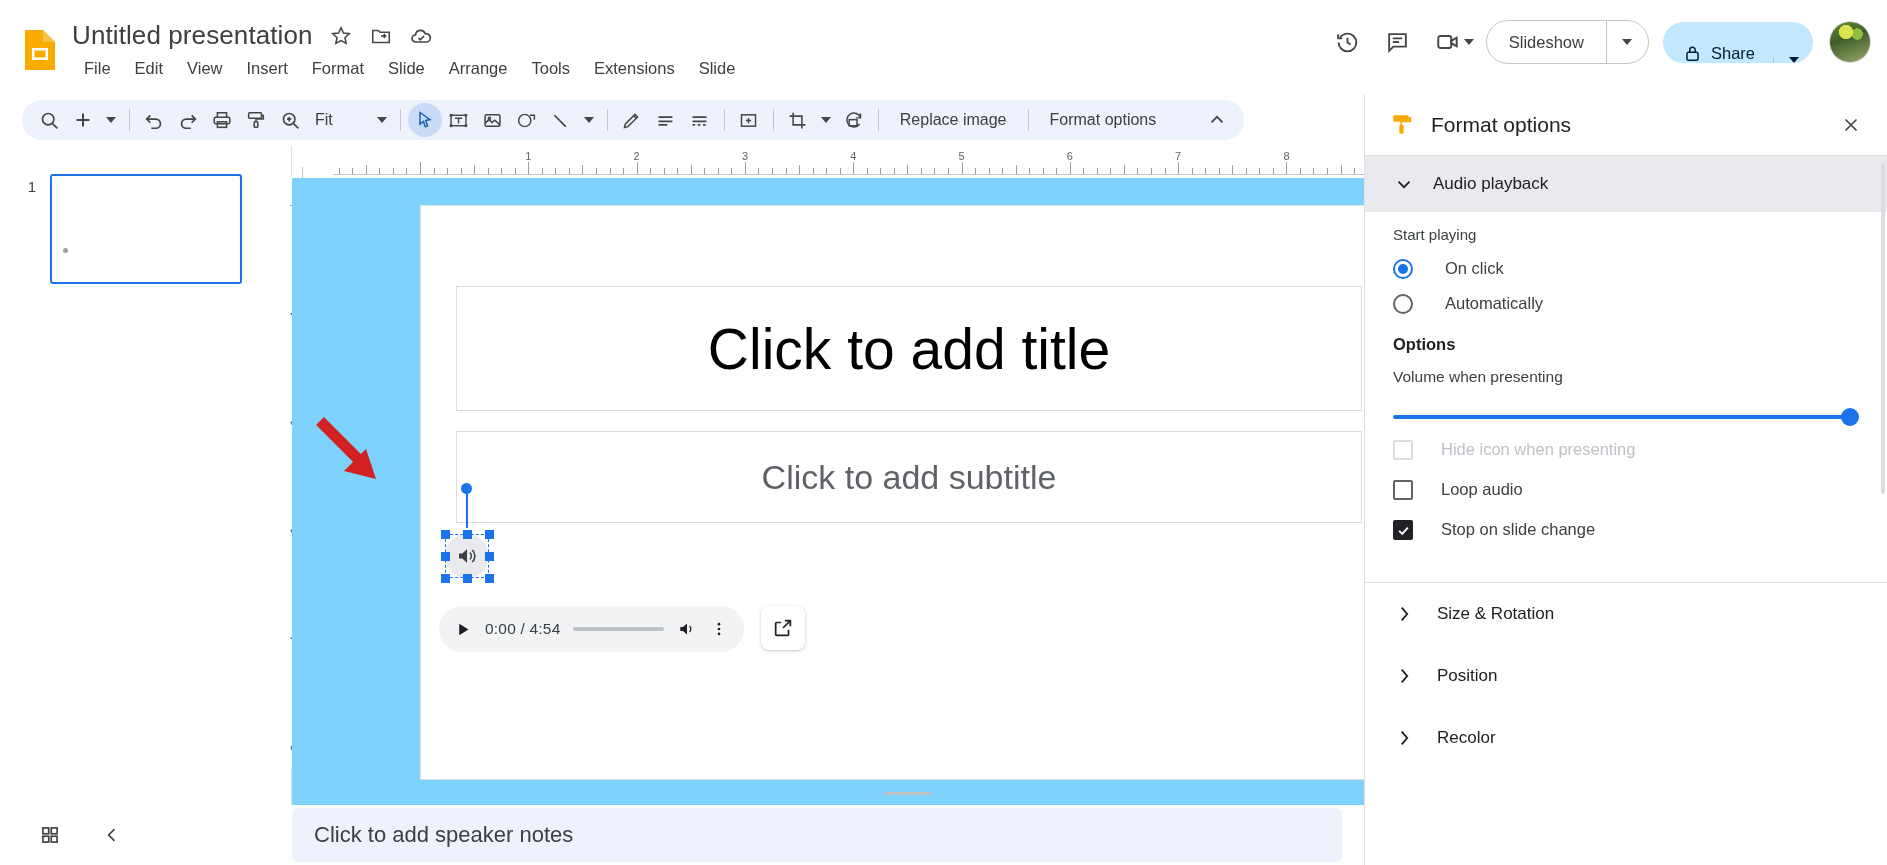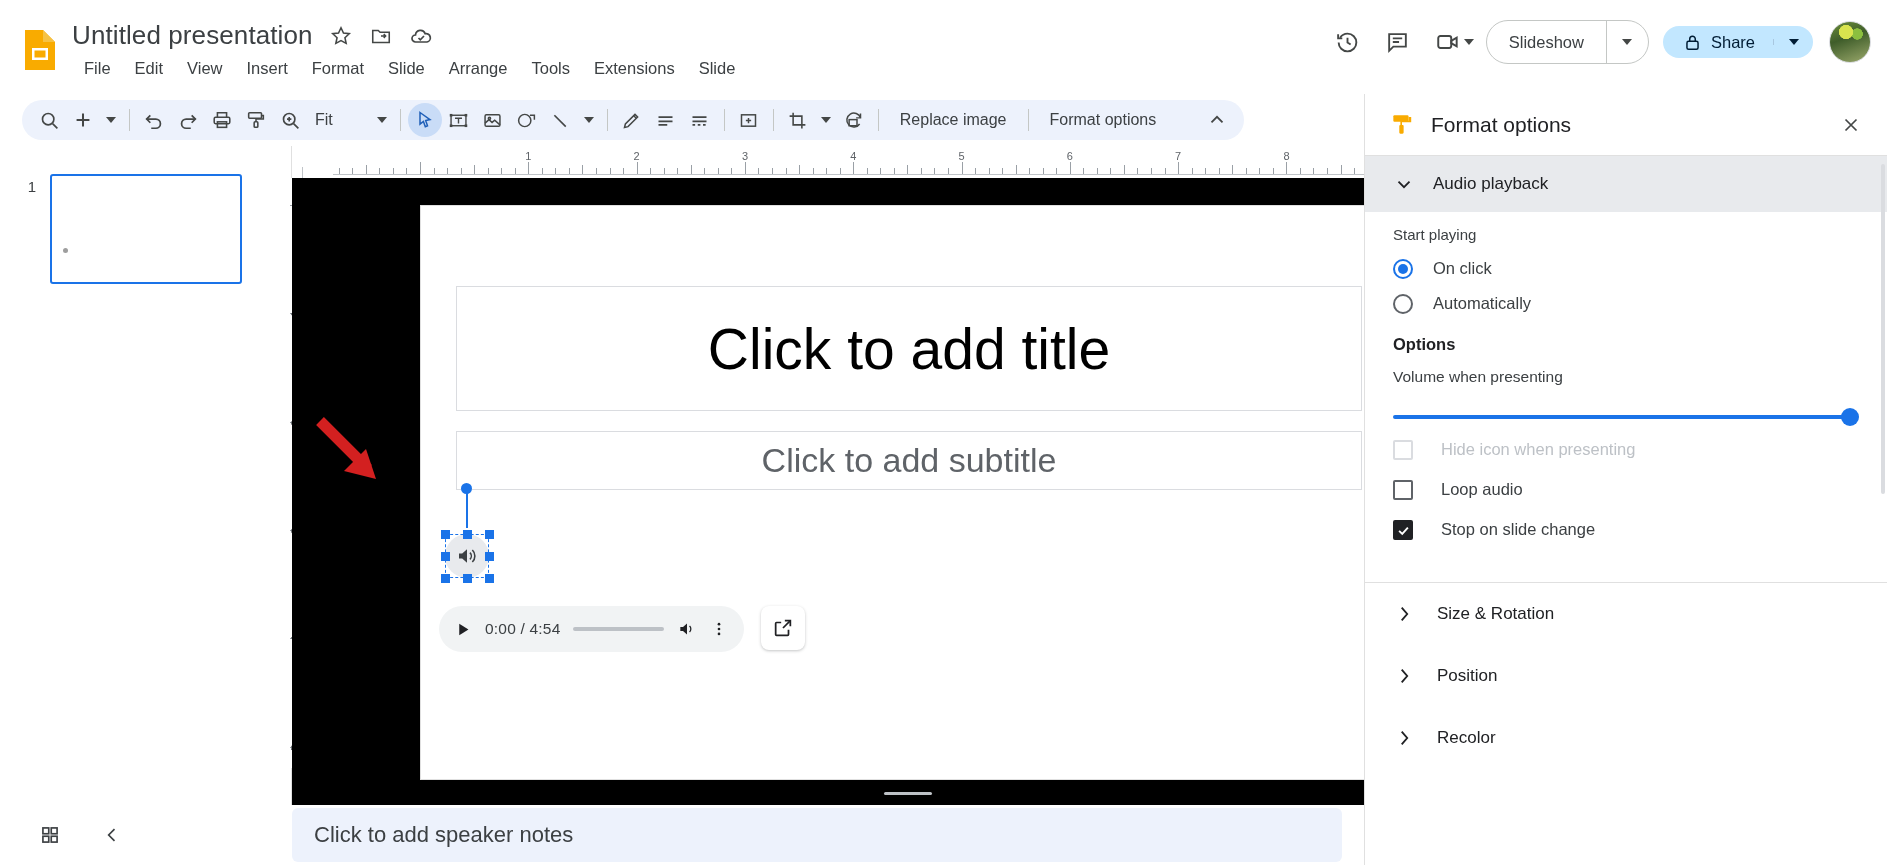--- a/index.html
+++ b/index.html
@@ -19,21 +19,21 @@
   .menu-row { position: absolute; left: 72px; top: 57px; display: flex; gap: 0px; }
   .menu-item { font-size: 16.5px; color: #3c4043; padding: 2px 12px; border-radius: 4px; cursor: pointer; }
 
   .topright { position: absolute; right: 16px; top: 20px; display: flex; align-items: center; gap: 6px; }
   .tr-icon { width: 44px; height: 44px; border-radius: 50%; display: flex; align-items: center; justify-content: center; color: #444746; cursor: pointer; }
   .cam-group { display: flex; align-items: center; gap: 0px; }
   .caret { width: 0; height: 0; border-left: 5px solid transparent; border-right: 5px solid transparent; border-top: 6px solid #444746; }
   .slideshow-btn { display: flex; align-items: stretch; height: 44px; border: 1px solid #c4c7c5; border-radius: 22px; overflow: hidden; cursor: pointer; }
   .slideshow-label { display:flex; align-items:center; padding: 0 22px; font-size: 16.5px; color: #3c4043; }
   .slideshow-caret { display:flex; align-items:center; justify-content:center; width: 42px; border-left: 1px solid #c4c7c5; }
-  .share-btn { display: flex; align-items: center; height: 32px; background: #c2e7ff; border-radius: 22px; overflow: hidden; cursor: pointer; margin-left: 8px; }
+  .share-btn { display: flex; align-items: flex-end; height: 41px; background: #c2e7ff; border-radius: 22px; overflow: hidden; cursor: pointer; margin-left: 8px; }
   .share-inner { display: flex; align-items: center; gap: 9px; padding: 0 18px 0 20px; font-size: 16.5px; color: #001d35; }
   .share-caret { display:flex; align-items:center; justify-content:center; width: 40px; border-left: 1px solid #a8c7e0; }
   .avatar { width: 42px; height: 42px; border-radius: 50%; margin-left: 10px;
     background: radial-gradient(circle at 40% 25%, #d9e44e 0 18%, transparent 19%),
                 radial-gradient(circle at 68% 30%, #8bbf3f 0 14%, transparent 15%),
                 linear-gradient(160deg, #6c8f3a 0%, #3f5d2a 40%, #9aa86b 100%);
     border: 1px solid #dadce0; cursor: pointer; }
 
   
   .toolbar { position: absolute; left: 22px; top: 100px; width: 1222px; height: 40px;
@@ -54,26 +54,26 @@
   .thumb-dot { position: absolute; left: 11px; top: 72px; width: 5px; height: 5px; border-radius: 50%; background: #9e9e9e; }
 
   
   .ruler-h { position: absolute; left: 292px; top: 150px; width: 1225px; height: 28px; background: #fff; }
   .ruler-v { position: absolute; left: 278px; top: 178px; width: 28px; height: 590px; background: #fff; }
   .rt { position: absolute; background: #9aa0a6; }
   .rlbl { position: absolute; font-size: 11px; color: #5f6368; }
   .rlblv { position: absolute; font-size: 11px; color: #5f6368; transform: rotate(-90deg); transform-origin: left top; }
 
   
-  .canvas-area { position: absolute; left: 292px; top: 178px; right: 523px; bottom: 60px; background: #000000; }
+  .canvas-area { position: absolute; left: 292px; top: 178px; right: 523px; bottom: 60px; background: #7dd3fc; }
   .slide { position: absolute; left: 128px; top: 27px; width: 975px; height: 575px; background: #fff; border: 1px solid #e0e0e0; }
   .ph { position: absolute; border: 1px solid #dadce0; display: flex; align-items: center; justify-content: center; }
   .ph-title { left: 35px; top: 80px; width: 906px; height: 125px; }
   .ph-title span { font-size: 57px; color: #000; }
-  .ph-sub { left: 35px; top: 225px; width: 906px; height: 59px; }
+  .ph-sub { left: 35px; top: 225px; width: 906px; height: 92px; }
   .ph-sub span { font-size: 34px; color: #5f6368; }
 
   .audio-obj { position: absolute; left: 18px; top: 322px; width: 56px; height: 56px; }
   .audio-circle { position: absolute; left: 6px; top: 6px; width: 44px; height: 44px; border-radius: 50%; background: #e8eaed; display: flex; align-items: center; justify-content: center; }
   .sel-box { position: absolute; left: 6px; top: 6px; width: 44px; height: 44px; border: 1.5px dashed #1a73e8; }
   .handle { position: absolute; width: 9px; height: 9px; background: #1a73e8; }
   .rot-line { position: absolute; left: 27px; top: -36px; width: 1.5px; height: 36px; background: #1a73e8; }
   .rot-dot { position: absolute; left: 22px; top: -45px; width: 11px; height: 11px; border-radius: 50%; background: #1a73e8; }
 
   .player { position: absolute; left: 18px; top: 400px; width: 305px; height: 46px; background: #f1f3f4; border-radius: 23px; display: flex; align-items: center; padding: 0 16px; gap: 13px; }
@@ -95,21 +95,21 @@
   
   .panel { position: absolute; right: 0; top: 94px; width: 523px; bottom: 0; background: #fff; border-left: 1px solid #e0e0e0; }
   .panel-head { height: 62px; display: flex; align-items: center; padding: 0 16px 0 24px; border-bottom: 1px solid #e0e0e0; gap: 16px; }
   .panel-title { font-size: 21px; color: #202124; flex: 1; }
   .panel-close { width: 40px; height: 40px; border-radius: 50%; display: flex; align-items: center; justify-content: center; color: #444746; cursor: pointer; }
   .sec-head { height: 56px; display: flex; align-items: center; gap: 18px; padding-left: 28px; cursor: pointer; }
   .sec-head.open { background: #e8eaed; }
   .sec-label { font-size: 17px; color: #202124; }
   .sec-body { padding: 14px 28px 12px 28px; }
   .grp-label { font-size: 15px; color: #3c4043; margin-bottom: 8px; }
-  .opt-row { display: flex; align-items: center; gap: 20px; height: 35px; cursor: pointer; }
+  .opt-row { display: flex; align-items: center; gap: 32px; height: 35px; cursor: pointer; }
   .radio { width: 20px; height: 20px; border-radius: 50%; border: 2px solid #5f6368; display:flex; align-items:center; justify-content:center; flex:none;}
   .radio.on { border-color: #1a73e8; }
   .radio.on::after { content:''; width: 10px; height: 10px; border-radius: 50%; background: #1a73e8; }
   .opt-text { font-size: 16.5px; color: #3c4043; }
   .grp-title { font-size: 16.5px; color: #202124; font-weight: bold; margin-top: 14px; }
   .sub-label { font-size: 15.5px; color: #3c4043; margin-top: 14px; }
   .slider { margin-top: 22px; position: relative; height: 18px; }
   .slider-track { position: absolute; left: 0; right: 10px; top: 7px; height: 4px; background: #1a73e8; border-radius: 2px; }
   .slider-knob { position: absolute; right: 0; top: 0; width: 18px; height: 18px; border-radius: 50%; background: #1a73e8; cursor: pointer; }
   .chk-row { display: flex; gap: 28px; height: 40px; cursor: pointer; }

